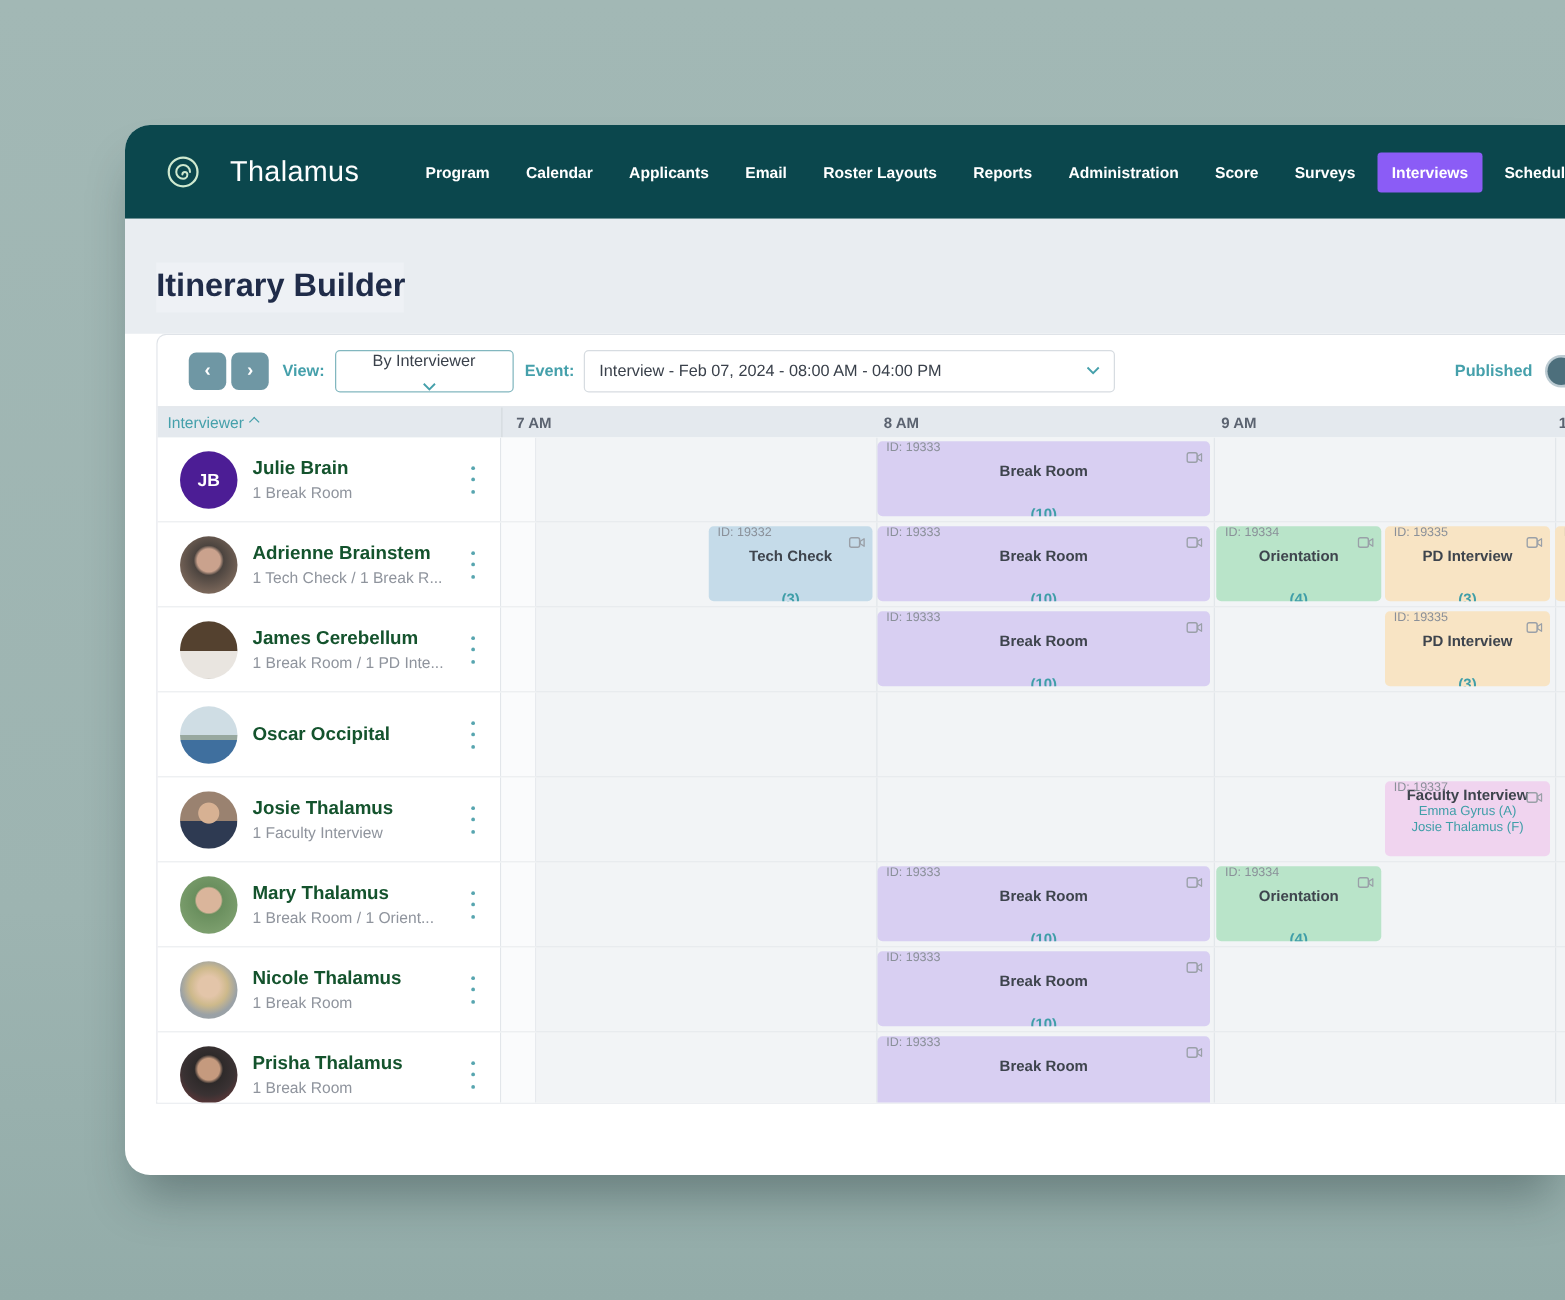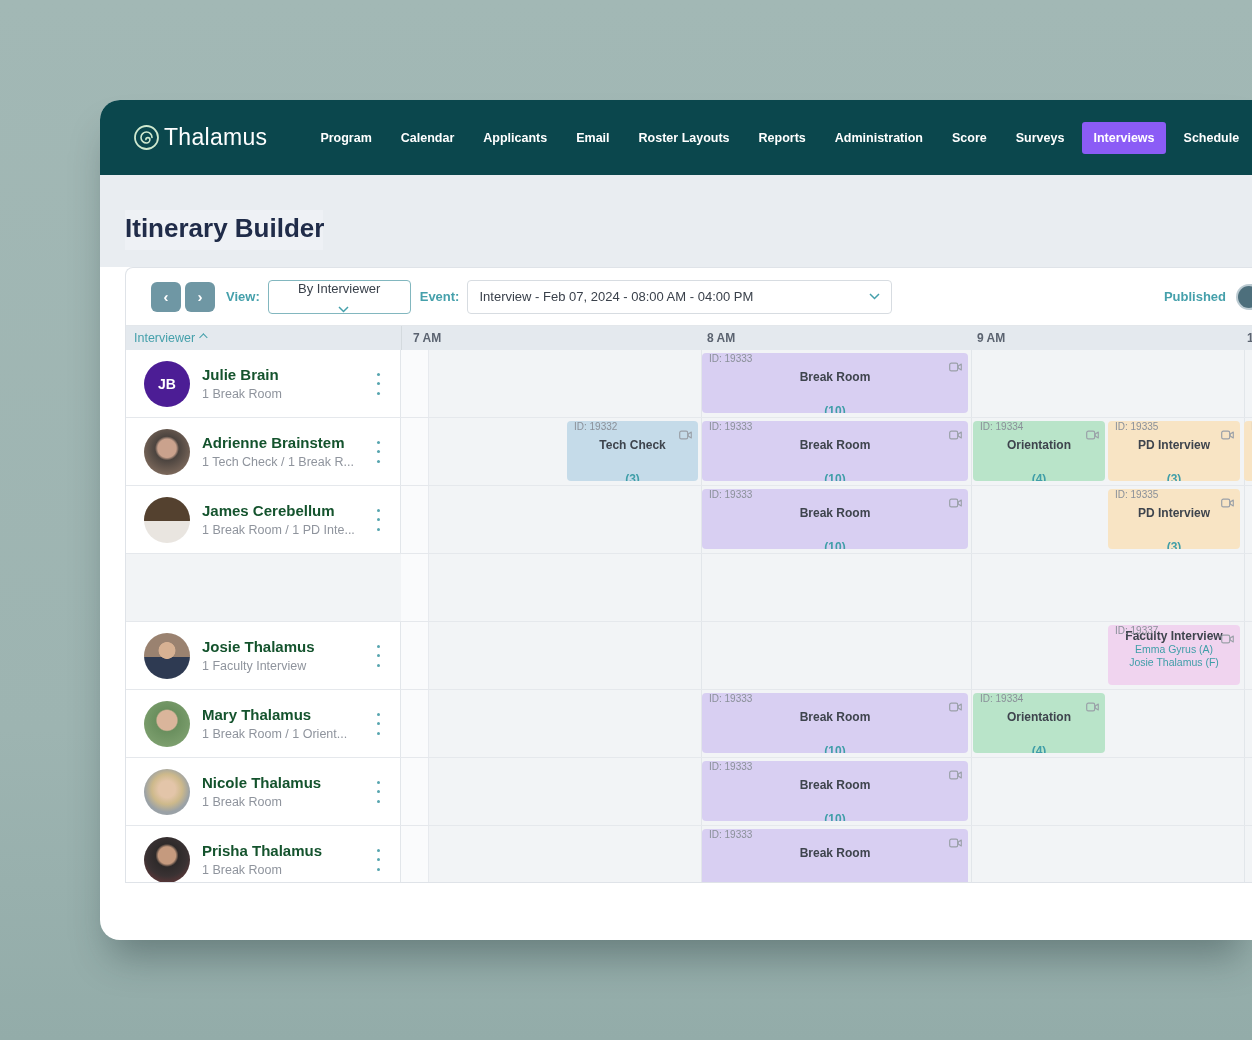--- a/index.html
+++ b/index.html
@@ -6,21 +6,21 @@
   body { font-family:"Liberation Sans", sans-serif; }
   .canvas { position:relative; width:1252px; height:1040px; overflow:hidden;
             background:linear-gradient(180deg,#a2b8b5 0%, #9db4b1 70%, #93aca9 100%); }
   .card { position:absolute; left:100px; top:100px; width:1152px; height:840px;
           background:#fff; border-radius:20px 0 0 20px; overflow:hidden;
           box-shadow:0 26px 38px -10px rgba(25,45,48,.38); }
 
   
   .navbar { position:absolute; left:0; top:0; right:0; height:75px; background:#0b474d;
             display:flex; align-items:center; padding-left:33px; }
-  .brand { display:flex; align-items:center; gap:4px; }
+  .brand { display:flex; align-items:center; gap:24px; }
   .brand-text { color:#fdfefe; font-size:23px; font-weight:400; letter-spacing:.3px; }
   .nav-menu { display:flex; align-items:center; margin-left:42px; gap:7px; }
   .nav-item { color:#fff; font-size:12.5px; font-weight:700; padding:9px 11px; border-radius:3px;
               white-space:nowrap; cursor:pointer; }
   .nav-item.active { background:#8b5cf6; }
 
   
   .title-band { position:absolute; left:0; top:75px; right:0; height:92px; background:#e9edf1; }
   .title-hl { position:absolute; left:25px; top:110px; width:198px; height:40px; background:#eef1f5; }
   .page-title { position:absolute; left:25px; top:113px; font-size:26px; font-weight:700; color:#202c49; }
@@ -274,20 +274,31 @@
               <span class="blk-id">ID: 19335</span>
               <span class="blk-cam"><svg width="13" height="10" viewBox="0 0 13 10">
                   <rect x="0.7" y="1.2" width="8" height="7.6" rx="1.6" fill="none" stroke="#9aa0a8" stroke-width="1.2"></rect>
                   <path d="M9.2 4 L12.3 2 V8 L9.2 6 Z" fill="none" stroke="#9aa0a8" stroke-width="1.1" stroke-linejoin="round"></path>
                 </svg></span>
               <div class="blk-title">PD Interview</div>
               <div class="blk-count">(3)</div>
             </div>
           </div>
           <div class="row">
+            <div class="icell">
+              <div class="avatar av-oscar"></div>
+              <div class="who">
+                <div class="nm">Oscar Occipital</div>
+              </div>
+              <div class="dots">
+                <i></i>
+                <i></i>
+                <i></i>
+              </div>
+            </div>
             <div class="sliver"></div>
             <div class="vline" style="left: 575px;"></div>
             <div class="vline" style="left: 845px;"></div>
             <div class="vline" style="left: 1118px;"></div>
           </div>
           <div class="row">
             <div class="icell">
               <div class="avatar av-josie"></div>
               <div class="who">
                 <div class="nm">Josie Thalamus</div>

